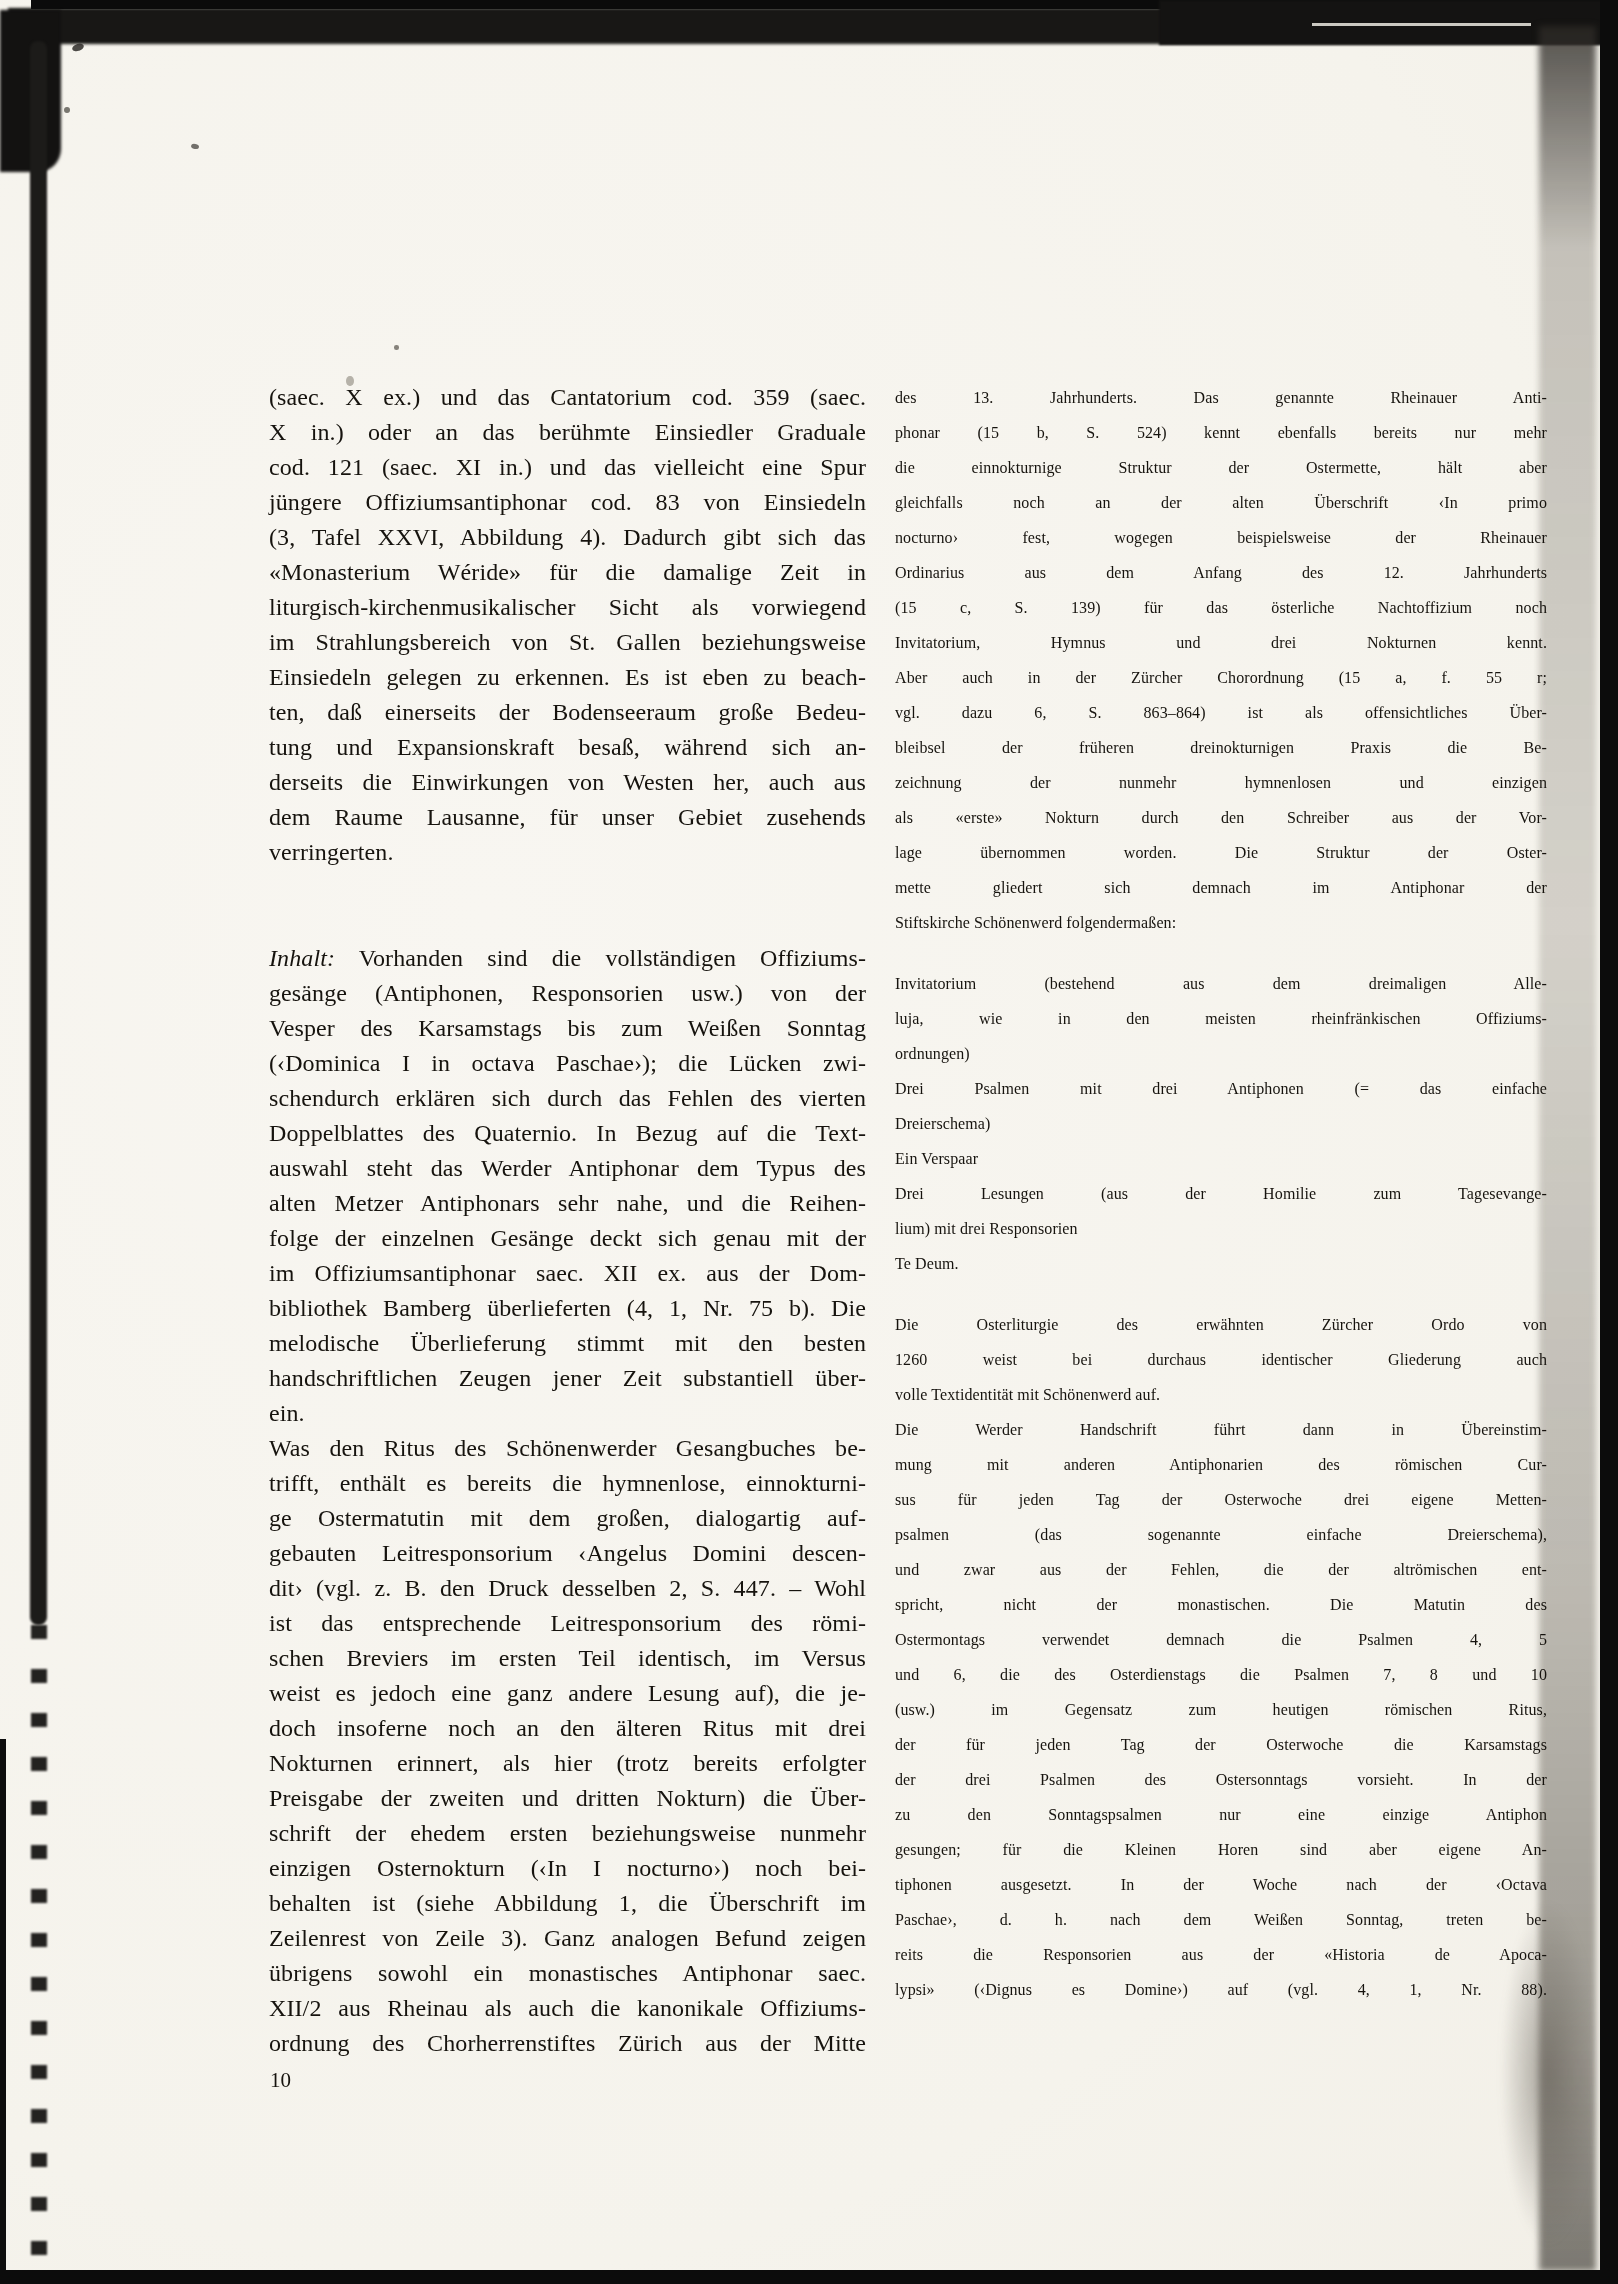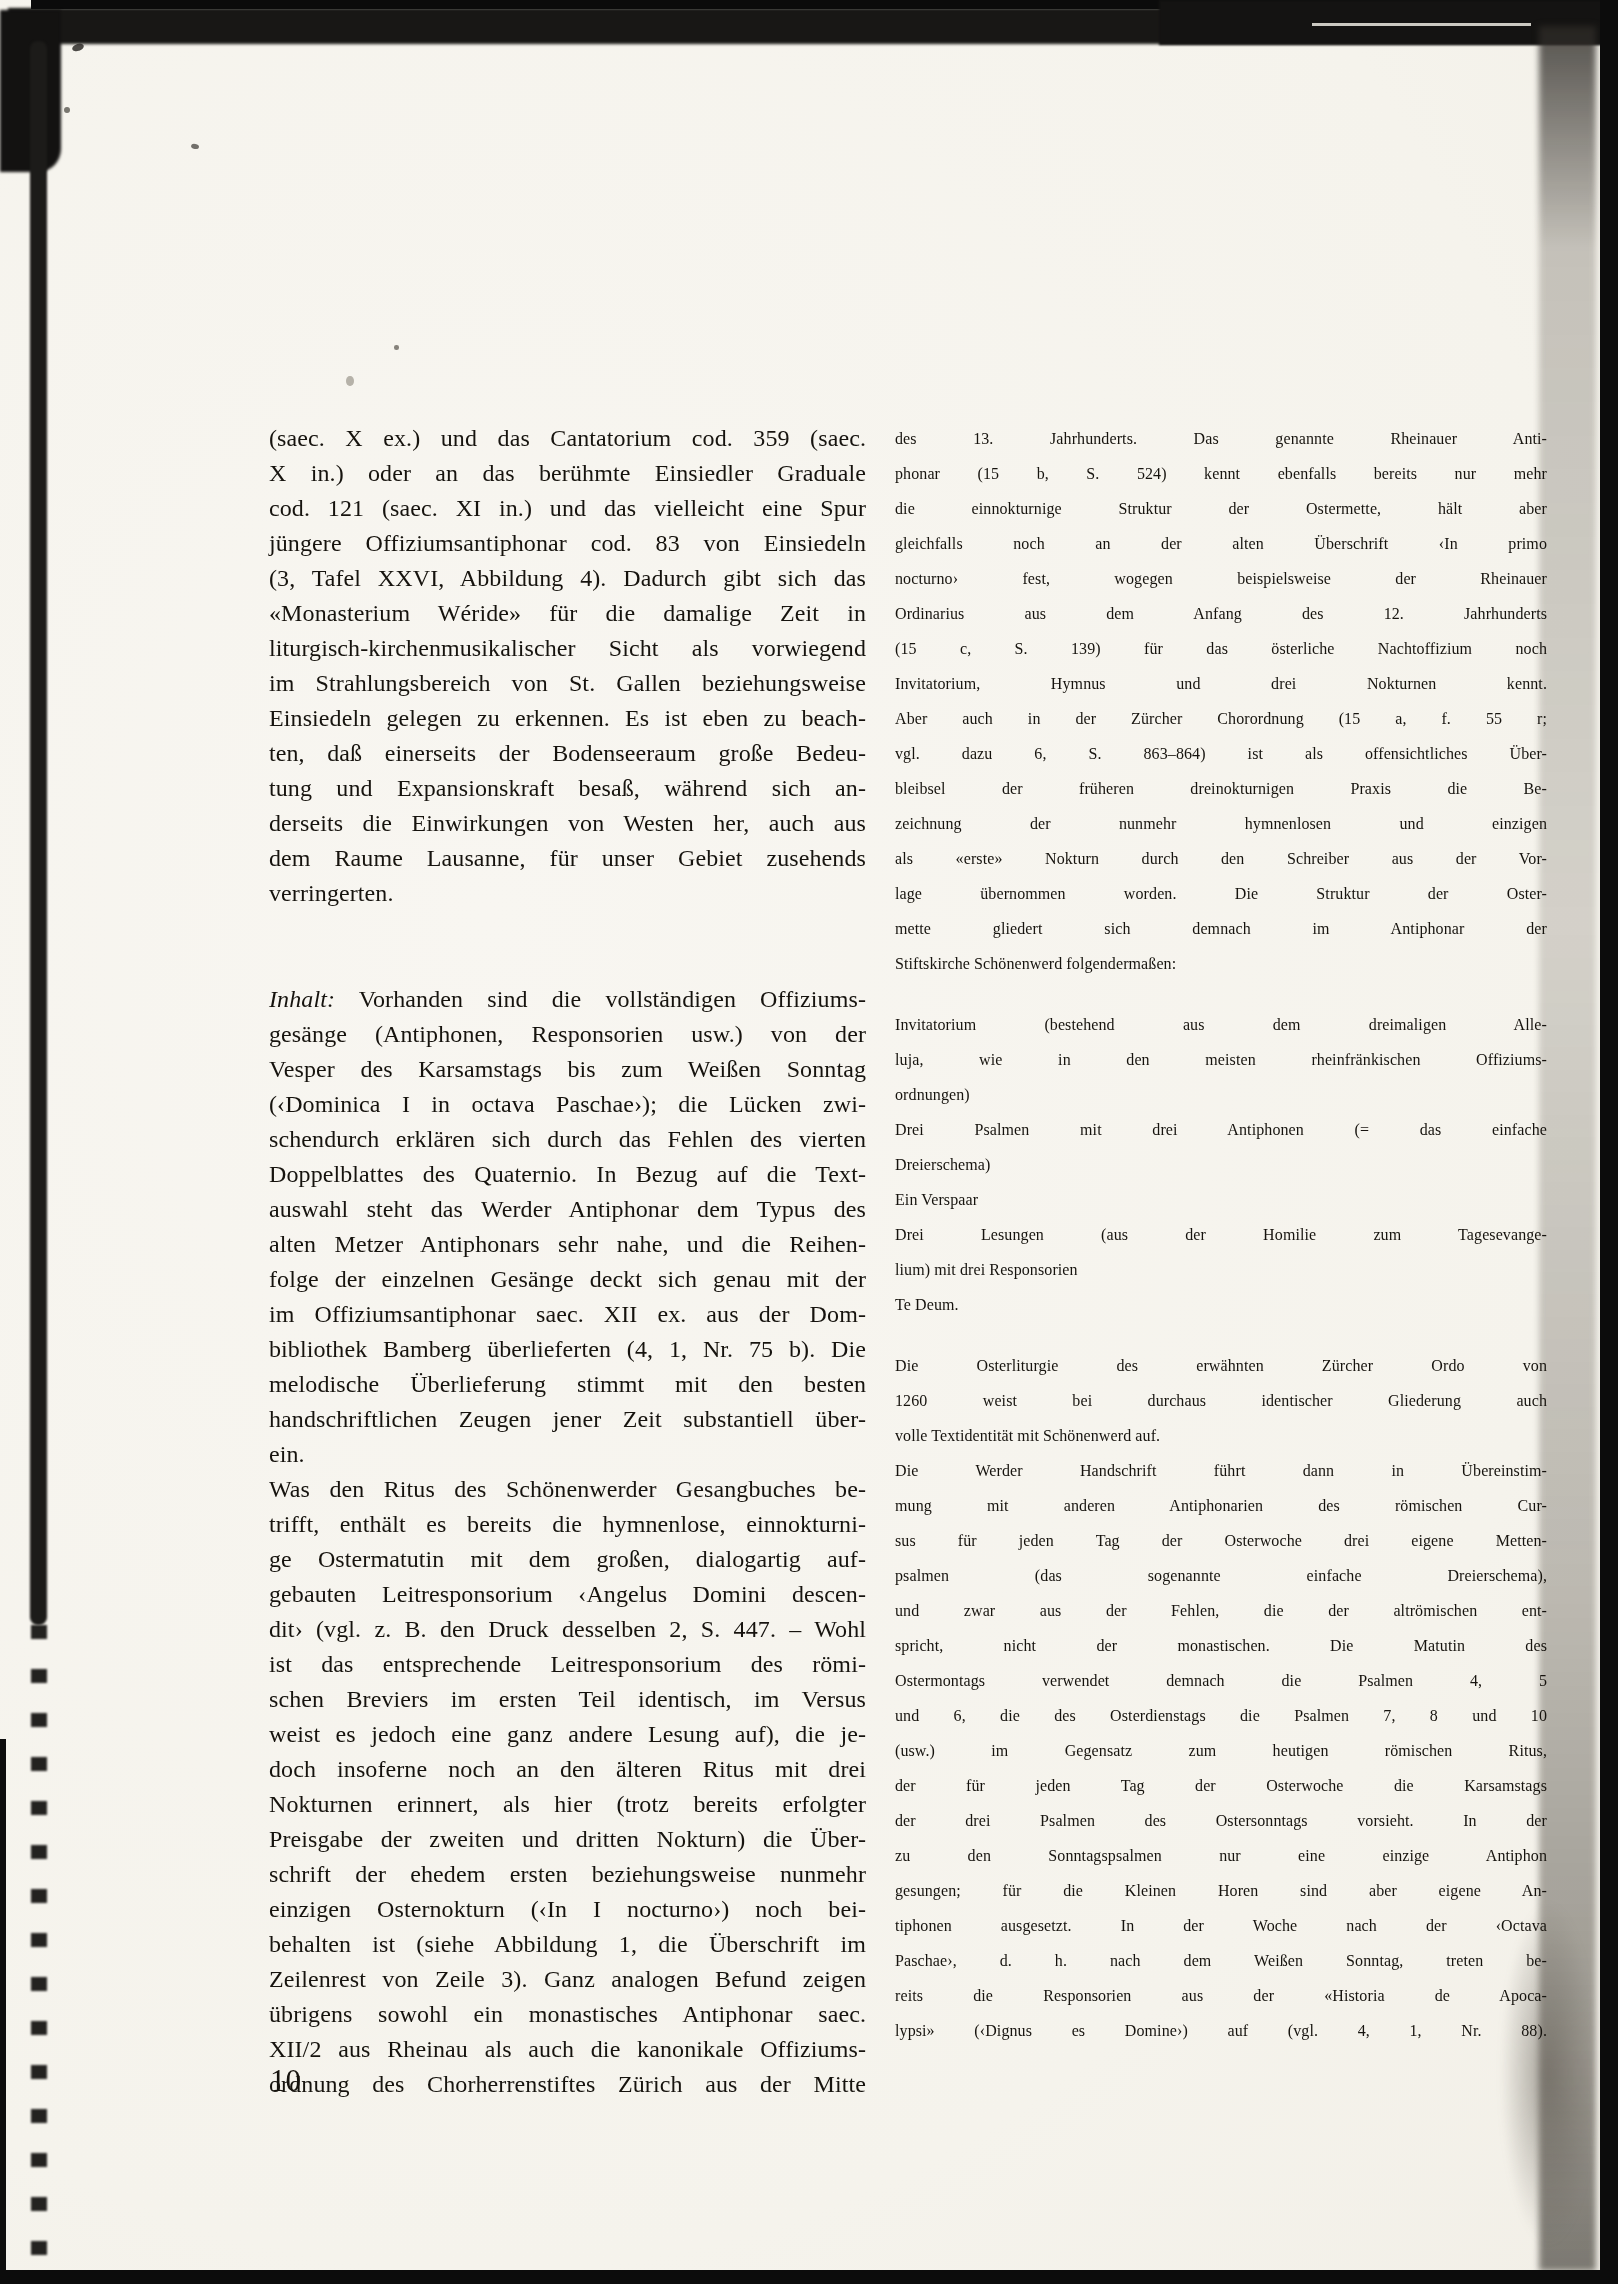--- a/index.html
+++ b/index.html
@@ -42,21 +42,21 @@
   .edge-bottom-bar { left: 0; top: 2270px; width: 1619px; height: 13.5px; background: #0c0c0c; }
 
   .speck { position: absolute; border-radius: 50%; }
   .speck1 { left: 72px; top: 44px;  width: 11.6px; height: 7px; background: #2e2c28; opacity: .85; transform: rotate(-18deg); }
   .speck2 { left: 64px; top: 107px; width: 5.8px;  height: 5.8px;  background: #44413b; opacity: .7; }
   .speck3 { left: 346px; top: 376px; width: 7.7px; height: 10.3px; background: #8a857a; opacity: .6; }
   .speck4 { left: 394px; top: 345px; width: 4.5px;  height: 4.5px;  background: #55514a; opacity: .7; }
   .speck5 { left: 191px; top: 144px; width: 8.4px; height: 5.2px;  background: #3a3833; opacity: .7; transform: rotate(10deg); }
 
   
-  .col { position: absolute; top: 421px; }
+  .col { position: absolute; top: 380px; }
   .col-left  { left: 269px;  width: 597px;  font-size: 24px; }
   .col-right { left: 895px; width: 652px; font-size: 16px; }
 
   .para { margin: 0; }
   .gap-lg { margin-top: 71px; }
   .gap-sm { margin-top: 26px; }
 
   .tline {
     height: 35px;
     line-height: 35px;
@@ -65,21 +65,21 @@
     white-space: normal;
     letter-spacing: 0.1px;
   }
   .tline.endline { text-align-last: left; }
   .tline i { font-style: italic; margin-top: 20px; }
 
   .pagenum {
     position: absolute;
     left: 270px;
     top: 2063px;
-    font-size: 31px;
+    font-size: 21px;
     line-height: 35px;
   }
 </style>
 </head>
 <body>
 
 <div class="page">
 
   <div class="art edge-top-band"></div>
   <div class="art edge-top-line"></div>

